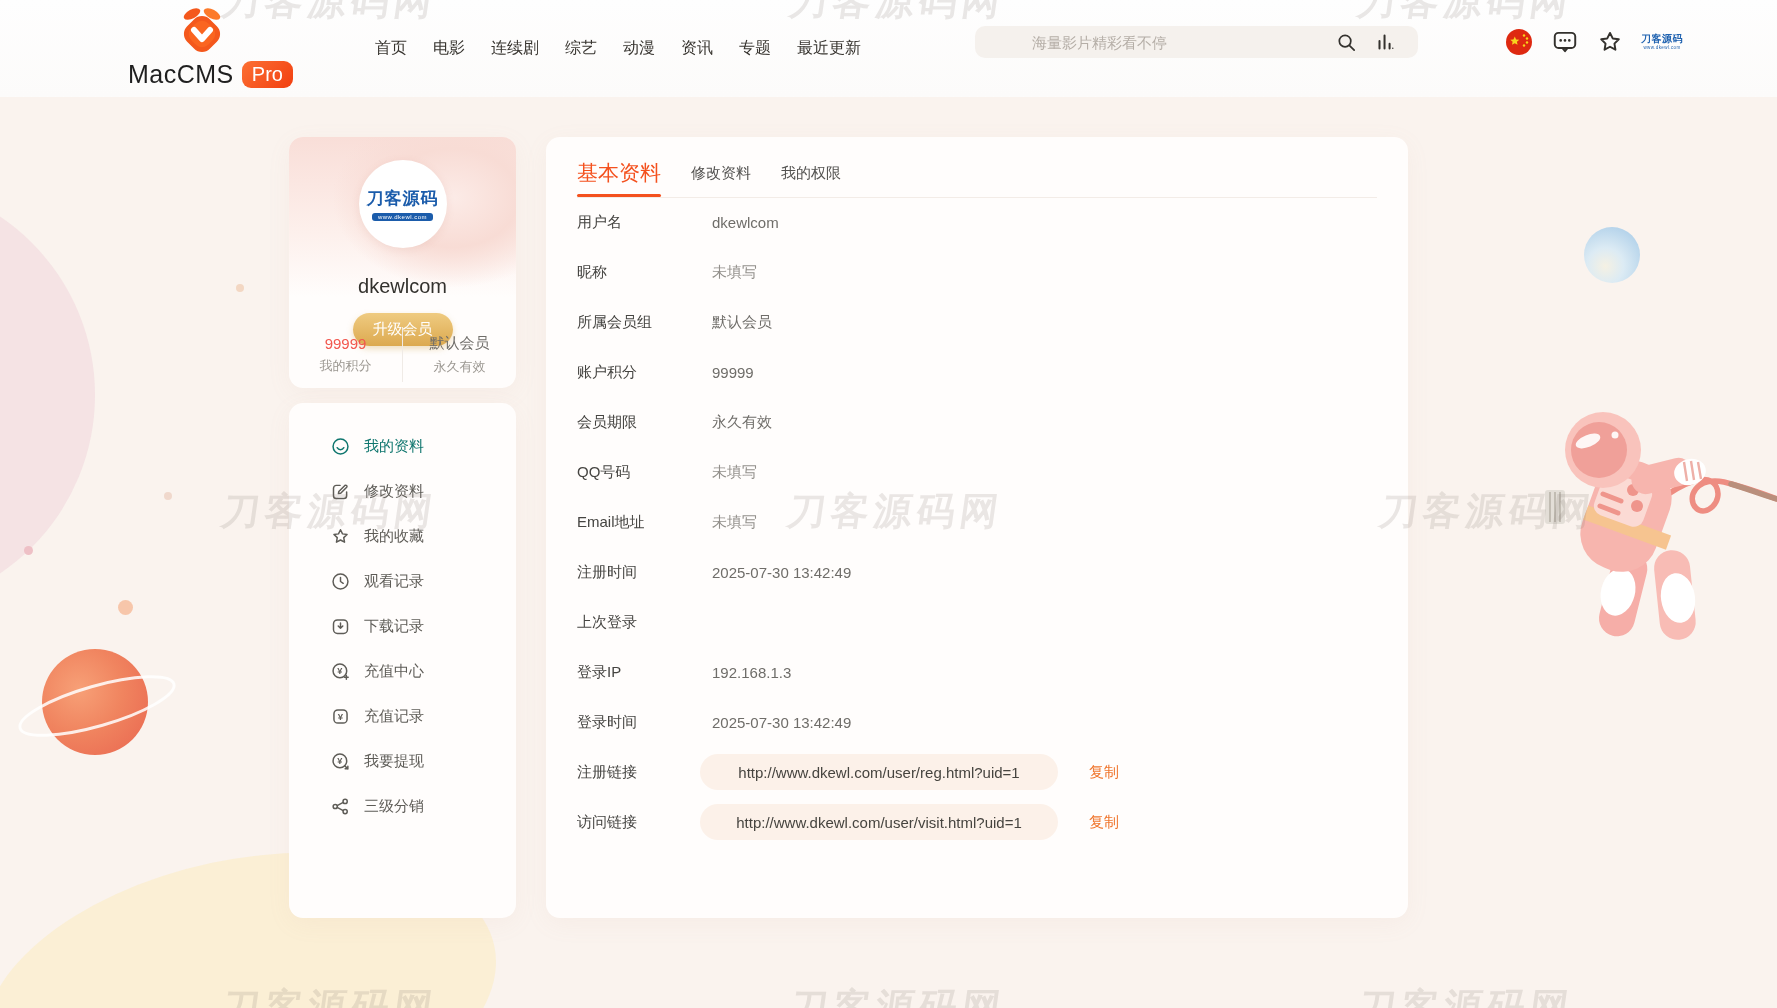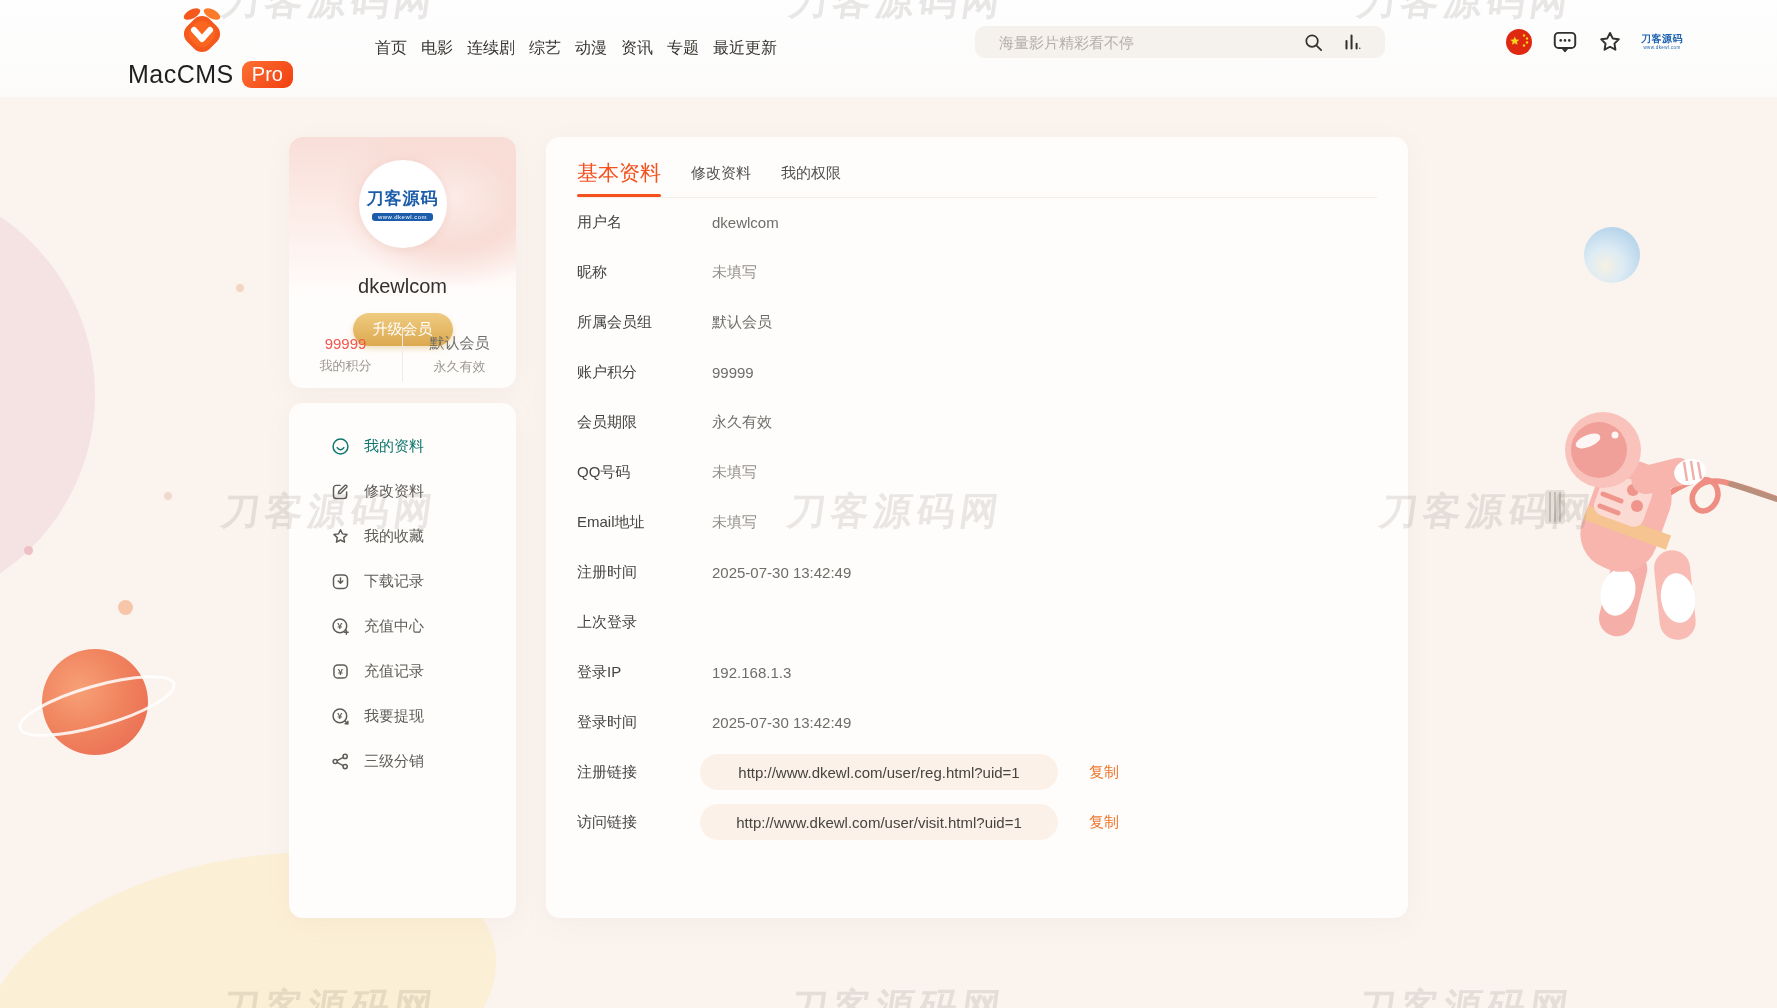--- a/index.html
+++ b/index.html
@@ -15,24 +15,24 @@
   .wm{position:absolute;z-index:40;font-size:38px;font-weight:800;letter-spacing:5px;
       color:rgba(125,115,108,0.16);transform:skewX(-8deg);white-space:nowrap;pointer-events:none;}
 
   
   .header{position:absolute;left:0;top:0;width:1777px;height:97px;background:linear-gradient(180deg,#fefefe,#fcfbfa);z-index:10;}
   .logo{position:absolute;left:128px;top:6px;width:220px;display:flex;flex-direction:column;align-items:flex-start;}
   .logo-icon{margin-left:32px;}
   .logo-line{display:flex;align-items:center;gap:8px;margin-top:-2px;}
   .logo-name{font-size:25px;color:#1f1f1f;letter-spacing:.5px;}
   .logo-badge{background:linear-gradient(135deg,#fc7033,#f23f10);color:#fff;font-size:20px;padding:2px 10px;border-radius:9px;}
-  .nav{position:absolute;left:375px;top:0;height:97px;display:flex;align-items:center;gap:14px;}
+  .nav{position:absolute;left:375px;top:0;height:97px;display:flex;align-items:center;gap:26px;}
   .nav-item{font-size:16px;color:#37342f;cursor:pointer;white-space:nowrap;}
   .search{position:absolute;left:975px;top:26px;width:410px;height:32px;background:#f5f1ed;border-radius:10px;
-          display:flex;align-items:center;}
+          display:flex;align-items:center;padding-left:33px;}
   .search input{flex:1;border:none;outline:none;background:transparent;margin-left:22px;font-size:15px;color:#5a5650;
           font-family:"Liberation Sans","DejaVu Sans",sans-serif;}
   .search input::placeholder{color:#b5aea7;}
   .search .sicons{display:flex;align-items:center;gap:16px;margin-right:22px;color:#7d7a75;}
   .hicons{position:absolute;left:1505px;top:28px;display:flex;align-items:center;gap:18px;}
   .hicon{cursor:pointer;display:flex;align-items:center;justify-content:center;color:#33312d;}
   .minilogo{display:flex;flex-direction:column;align-items:center;line-height:1;cursor:pointer;}
   .minilogo .t{color:#1f62b0;font-weight:800;font-size:10px;letter-spacing:.5px;}
   .minilogo .s{color:#1f62b0;font-size:4.5px;margin-top:1.5px;letter-spacing:.4px;}
 
@@ -251,20 +251,29 @@
         <span>
           <svg width="21" height="21" viewBox="0 0 24 24" fill="none" stroke="currentColor" stroke-width="1.7" stroke-linecap="round" stroke-linejoin="round">
             <path d="M12 4.3l2.3 4.7 5.2.7-3.8 3.6.9 5.2-4.6-2.5-4.6 2.5.9-5.2-3.8-3.6 5.2-.7z"></path>
           </svg>
         </span>
                  <span class="lbl">我的收藏</span>
       </div>
       <div class="menu-item">
         <span>
           <svg width="21" height="21" viewBox="0 0 24 24" fill="none" stroke="currentColor" stroke-width="1.7" stroke-linecap="round" stroke-linejoin="round">
+            <circle cx="12" cy="12" r="8.5"></circle>
+            <path d="M12 7.3V12l3.1 2.1"></path>
+          </svg>
+        </span>
+                 <span class="lbl">观看记录</span>
+      </div>
+      <div class="menu-item">
+        <span>
+          <svg width="21" height="21" viewBox="0 0 24 24" fill="none" stroke="currentColor" stroke-width="1.7" stroke-linecap="round" stroke-linejoin="round">
             <rect x="4" y="4.5" width="16" height="15.5" rx="4.5"></rect>
             <path d="M12 8v6m0 0l-2.6-2.6M12 14l2.6-2.6"></path>
           </svg>
         </span>
                  <span class="lbl">下载记录</span>
       </div>
       <div class="menu-item">
         <span>
           <svg width="21" height="21" viewBox="0 0 24 24" fill="none" stroke="currentColor" stroke-width="1.7" stroke-linecap="round" stroke-linejoin="round">
             <circle cx="11.3" cy="11.3" r="7.8"></circle>

